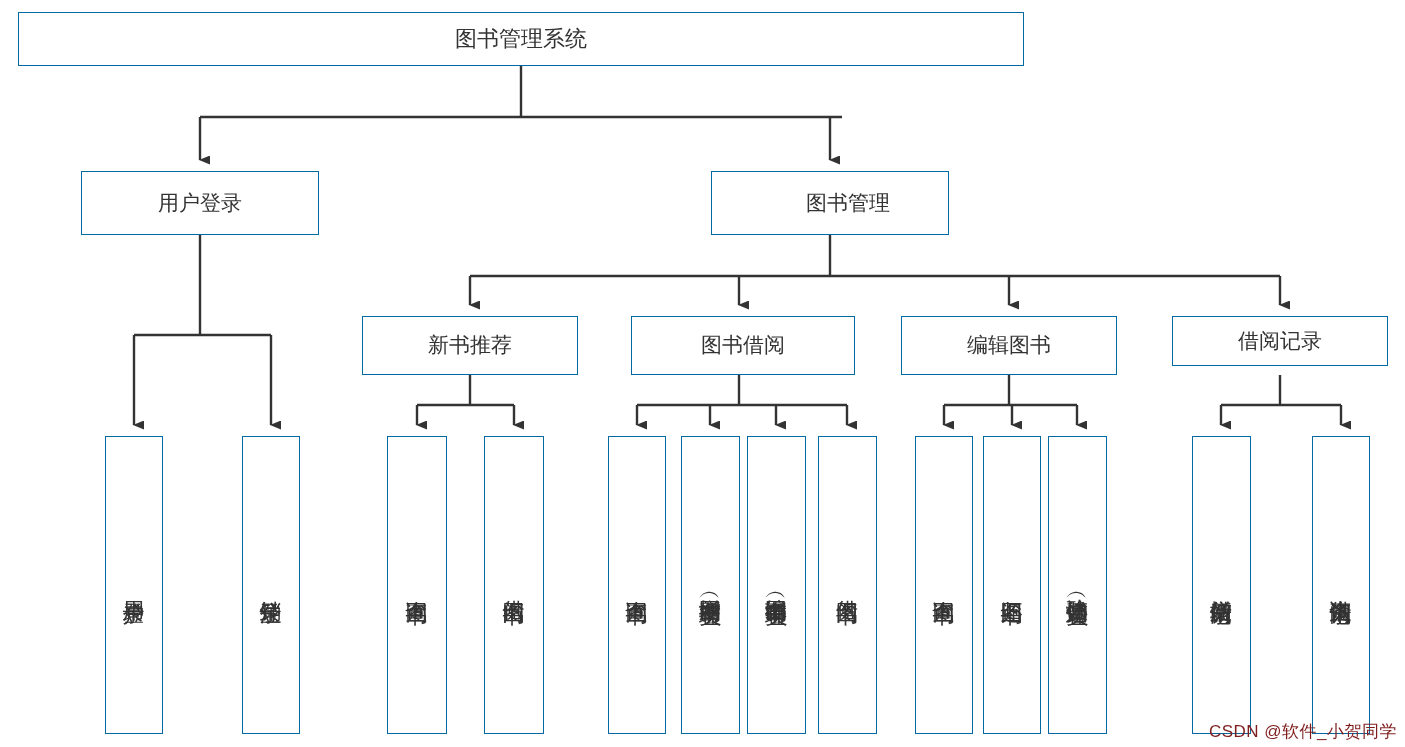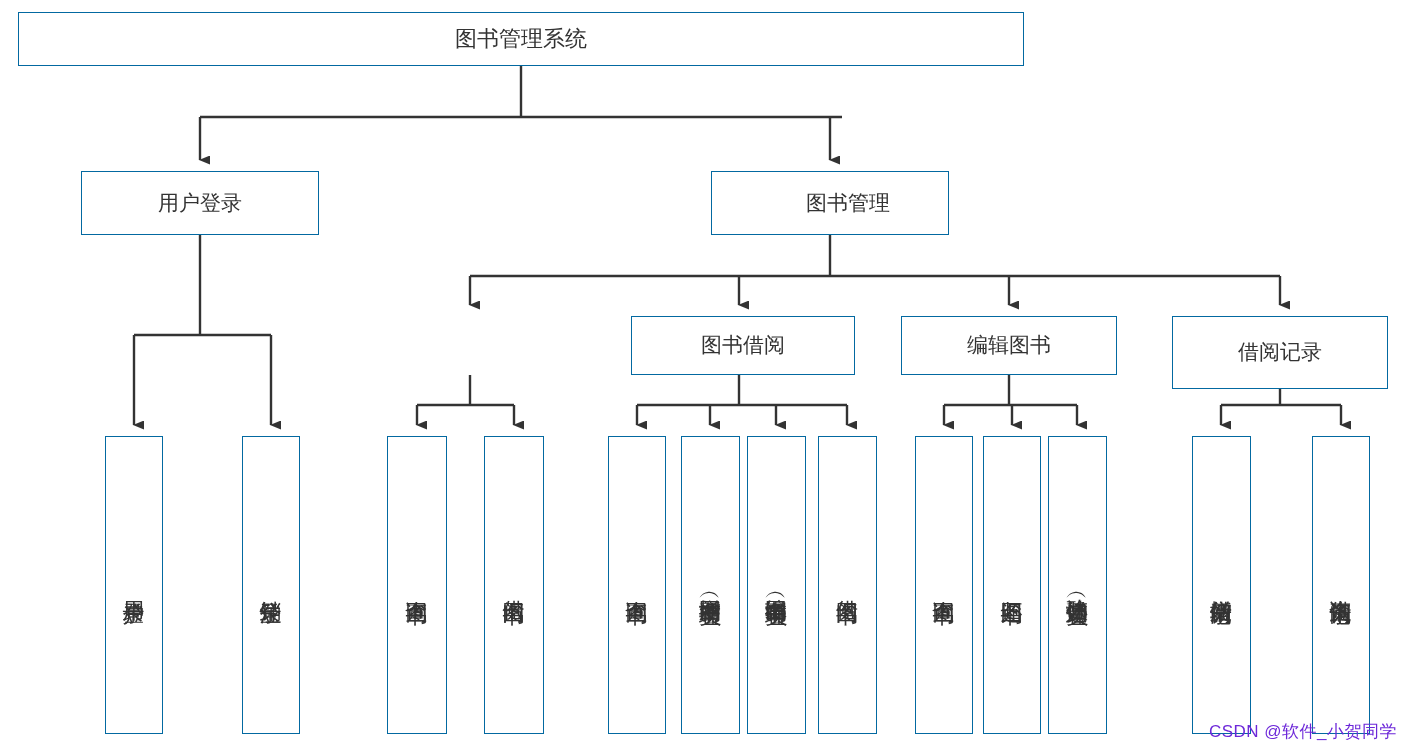--- a/index.html
+++ b/index.html
@@ -54,21 +54,21 @@
     letter-spacing: 1px;
     line-height: 1.05;
     white-space: normal;
     max-height: 100%;
   }
   #watermark {
     position: absolute;
     right: 8px;
     bottom: 4px;
     font-size: 17px;
-    color: #6d28d9;
+    color: #7f1d1d;
     letter-spacing: 0.5px;
     font-family: "Liberation Sans", "DejaVu Sans", sans-serif;
     white-space: nowrap;
     pointer-events: none;
   }
 </style>
 </head>
 <body>
 
 <div id="diagram-root">
@@ -127,27 +127,30 @@
     <span class="node-label">图书管理系统</span>
   </div>
 
   <div class="node-box horizontal" style="left:81px; top:171px; width:238px; height:64px;">
     <span class="node-label">用户登录</span>
   </div>
   <div class="node-box horizontal" style="left:711px; top:171px; width:238px; height:64px;padding-left:36px;">
     <span class="node-label">图书管理</span>
   </div>
 
+  <div class="node-box horizontal" style="left:362px; top:316px; width:216px; height:59px;">
+    <span class="node-label">新书推荐</span>
+  </div>
   <div class="node-box horizontal" style="left:631px; top:316px; width:224px; height:59px;">
     <span class="node-label">图书借阅</span>
   </div>
   <div class="node-box horizontal" style="left:901px; top:316px; width:216px; height:59px;">
     <span class="node-label">编辑图书</span>
   </div>
-  <div class="node-box horizontal" style="left:1172px; top:316px; width:216px; height:73px;justify-content:center;">
+  <div class="node-box horizontal" style="left:1172px; top:316px; width:216px; height:50px;justify-content:center;">
     <span class="node-label">借阅记录</span>
   </div>
 
   <div class="node-box vertical" style="left:105px; top:436px; width:58px; height:298px;">
     <span class="node-label">用户登录</span>
   </div>
   <div class="node-box vertical" style="left:242px; top:436px; width:58px; height:298px;">
     <span class="node-label">注销登录</span>
   </div>
 

